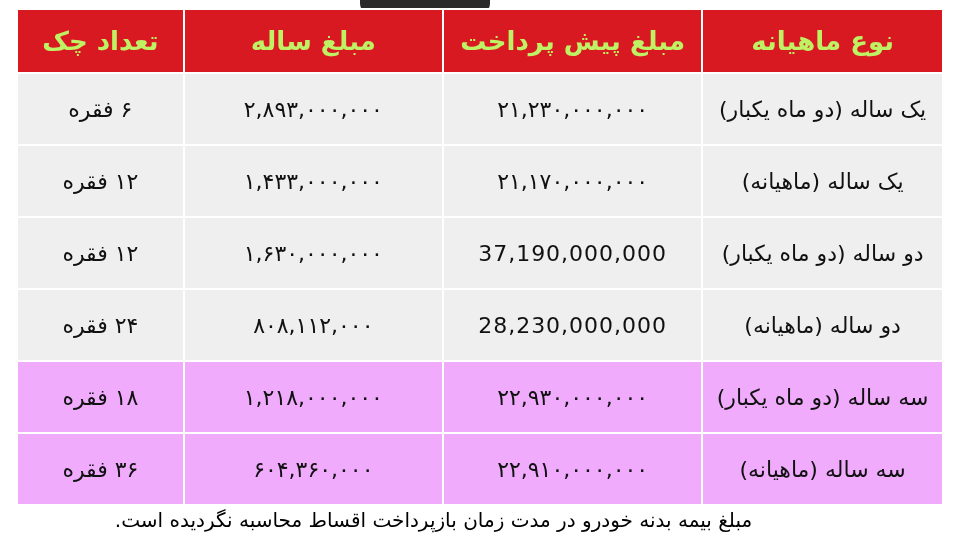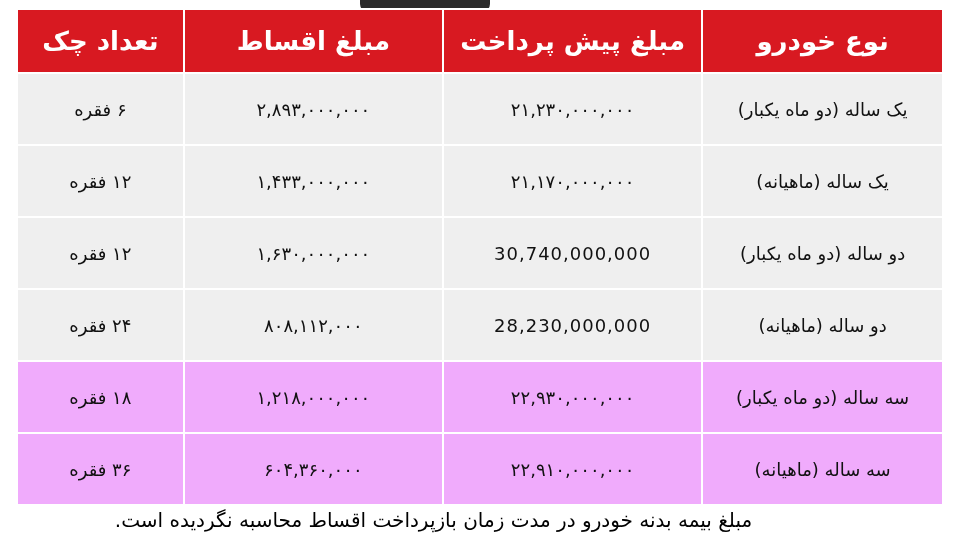--- a/index.html
+++ b/index.html
@@ -42,27 +42,27 @@
     table-layout: fixed;
     direction: rtl;
   }
   table.installments th,
   table.installments td {
     border: 2px solid #ffffff;
     text-align: center;
     vertical-align: middle;
     padding: 0;
     height: 70px;
-    font-size: 18px;
+    font-size: 22px;
     color: #111111;
     white-space: nowrap;
   }
   table.installments thead th {
     background: #d81921;
-    color: #ffffff;
+    color: #bef264;
     font-size: 26px;
     font-weight: bold;
     height: 62px;
     letter-spacing: -0.5px;
   }
   
   col.c-type   { width: 26%; }
   col.c-down   { width: 28%; }
   col.c-inst   { width: 28%; }
   col.c-count  { width: 18%; }
@@ -106,42 +106,42 @@
   <div class="table-wrap">
     <table class="installments">
       <colgroup>
         <col class="c-type">
         <col class="c-down">
         <col class="c-inst">
         <col class="c-count">
       </colgroup>
       <thead>
         <tr>
-          <th>نوع خودرو</th>
+          <th>نوع ماهیانه</th>
           <th>مبلغ پیش پرداخت</th>
-          <th>مبلغ اقساط</th>
+          <th>مبلغ ساله</th>
           <th>تعداد چک</th>
         </tr>
       </thead>
       <tbody>
         <tr class="row-light">
           <td class="cell-type">یک ساله (دو ماه یکبار)</td>
           <td class="cell-amount">۲۱,۲۳۰,۰۰۰,۰۰۰</td>
           <td class="cell-amount">۲,۸۹۳,۰۰۰,۰۰۰</td>
           <td class="cell-count">۶ فقره</td>
         </tr>
         <tr class="row-light">
           <td class="cell-type">یک ساله (ماهیانه)</td>
           <td class="cell-amount">۲۱,۱۷۰,۰۰۰,۰۰۰</td>
           <td class="cell-amount">۱,۴۳۳,۰۰۰,۰۰۰</td>
           <td class="cell-count">۱۲ فقره</td>
         </tr>
         <tr class="row-light">
           <td class="cell-type">دو ساله (دو ماه یکبار)</td>
-          <td class="cell-amount">30,740,000,000</td>
+          <td class="cell-amount">37,190,000,000</td>
           <td class="cell-amount">۱,۶۳۰,۰۰۰,۰۰۰</td>
           <td class="cell-count">۱۲ فقره</td>
         </tr>
         <tr class="row-light">
           <td class="cell-type">دو ساله (ماهیانه)</td>
           <td class="cell-amount">28,230,000,000</td>
           <td class="cell-amount">۸۰۸,۱۱۲,۰۰۰</td>
           <td class="cell-count">۲۴ فقره</td>
         </tr>
         <tr class="row-dark">

